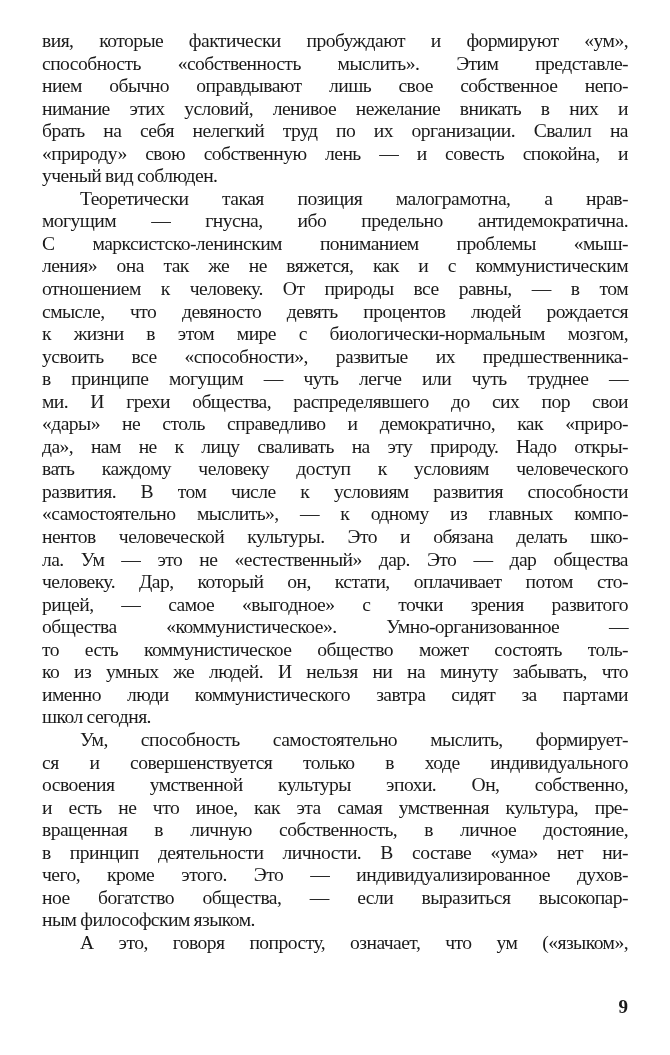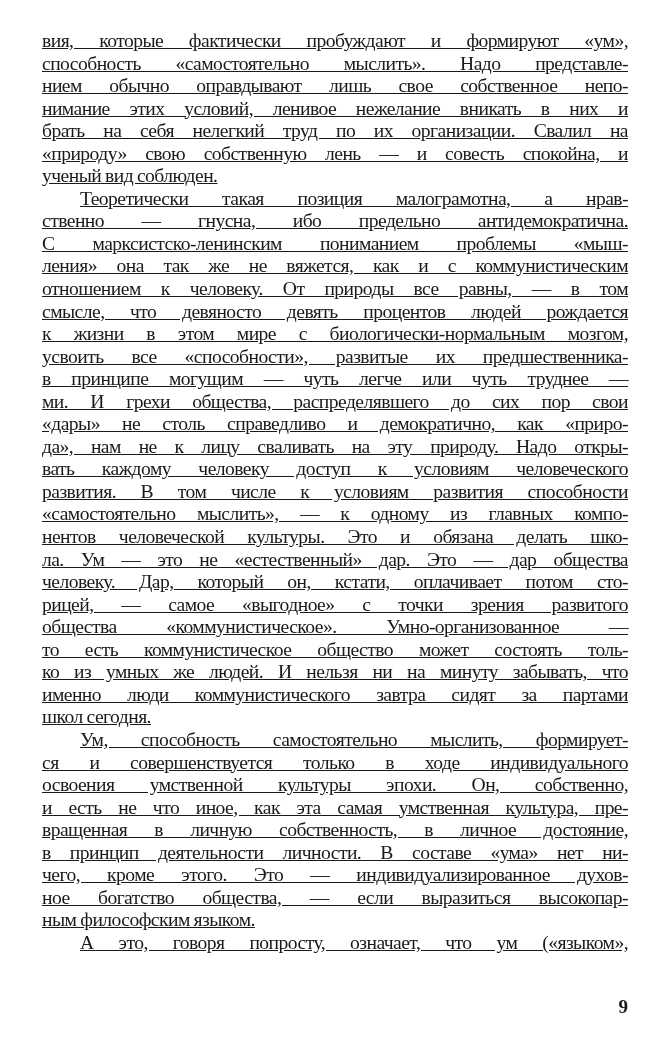--- a/index.html
+++ b/index.html
@@ -17,21 +17,20 @@
     letter-spacing: -0.55px;
     word-spacing: -0.5px;
   }
   .line {
     display: block;
     white-space: nowrap;
     text-align: justify;
     text-align-last: justify;
     height: 22.55px;
     overflow: visible;
-    text-decoration: underline;
   }
   .line.last { text-align-last: left; }
   .line.indent { padding-left: 38px; }
   .para { margin: 0; }
   .page-number {
     position: absolute;
     left: 612px;
     top: 996px;
     width: 16px;
     text-align: right;
@@ -41,31 +40,31 @@
     color: #1a1a1a;
   }
 </style>
 </head>
 <body>
 
 <div class="page">
 
   <div class="para">
     <span class="line">вия, которые фактически пробуждают и формируют «ум»,</span>
-    <span class="line">способность «самостоятельно мыслить». Надо представле-</span>
+    <span class="line">способность «собственность мыслить». Этим представле-</span>
     <span class="line">нием обычно оправдывают лишь свое собственное непо-</span>
     <span class="line">нимание этих условий, ленивое нежелание вникать в них и</span>
     <span class="line">брать на себя нелегкий труд по их организации. Свалил на</span>
     <span class="line">«природу» свою собственную лень — и совесть спокойна, и</span>
     <span class="line last">ученый вид соблюден.</span>
   </div>
 
   <div class="para">
     <span class="line indent">Теоретически такая позиция малограмотна, а нрав-</span>
-    <span class="line">ственно — гнусна, ибо предельно антидемократична.</span>
+    <span class="line">могущим — гнусна, ибо предельно антидемократична.</span>
     <span class="line">С марксистско-ленинским пониманием проблемы «мыш-</span>
     <span class="line">ления» она так же не вяжется, как и с коммунистическим</span>
     <span class="line">отношением к человеку. От природы все равны, — в том</span>
     <span class="line">смысле, что девяносто девять процентов людей рождается</span>
     <span class="line">к жизни в этом мире с биологически-нормальным мозгом,</span>
     <span class="line">усвоить все «способности», развитые их предшественника-</span>
     <span class="line">в принципе могущим — чуть легче или чуть труднее —</span>
     <span class="line">ми. И грехи общества, распределявшего до сих пор свои</span>
     <span class="line">«дары» не столь справедливо и демократично, как «приро-</span>
     <span class="line">да», нам не к лицу сваливать на эту природу. Надо откры-</span>

